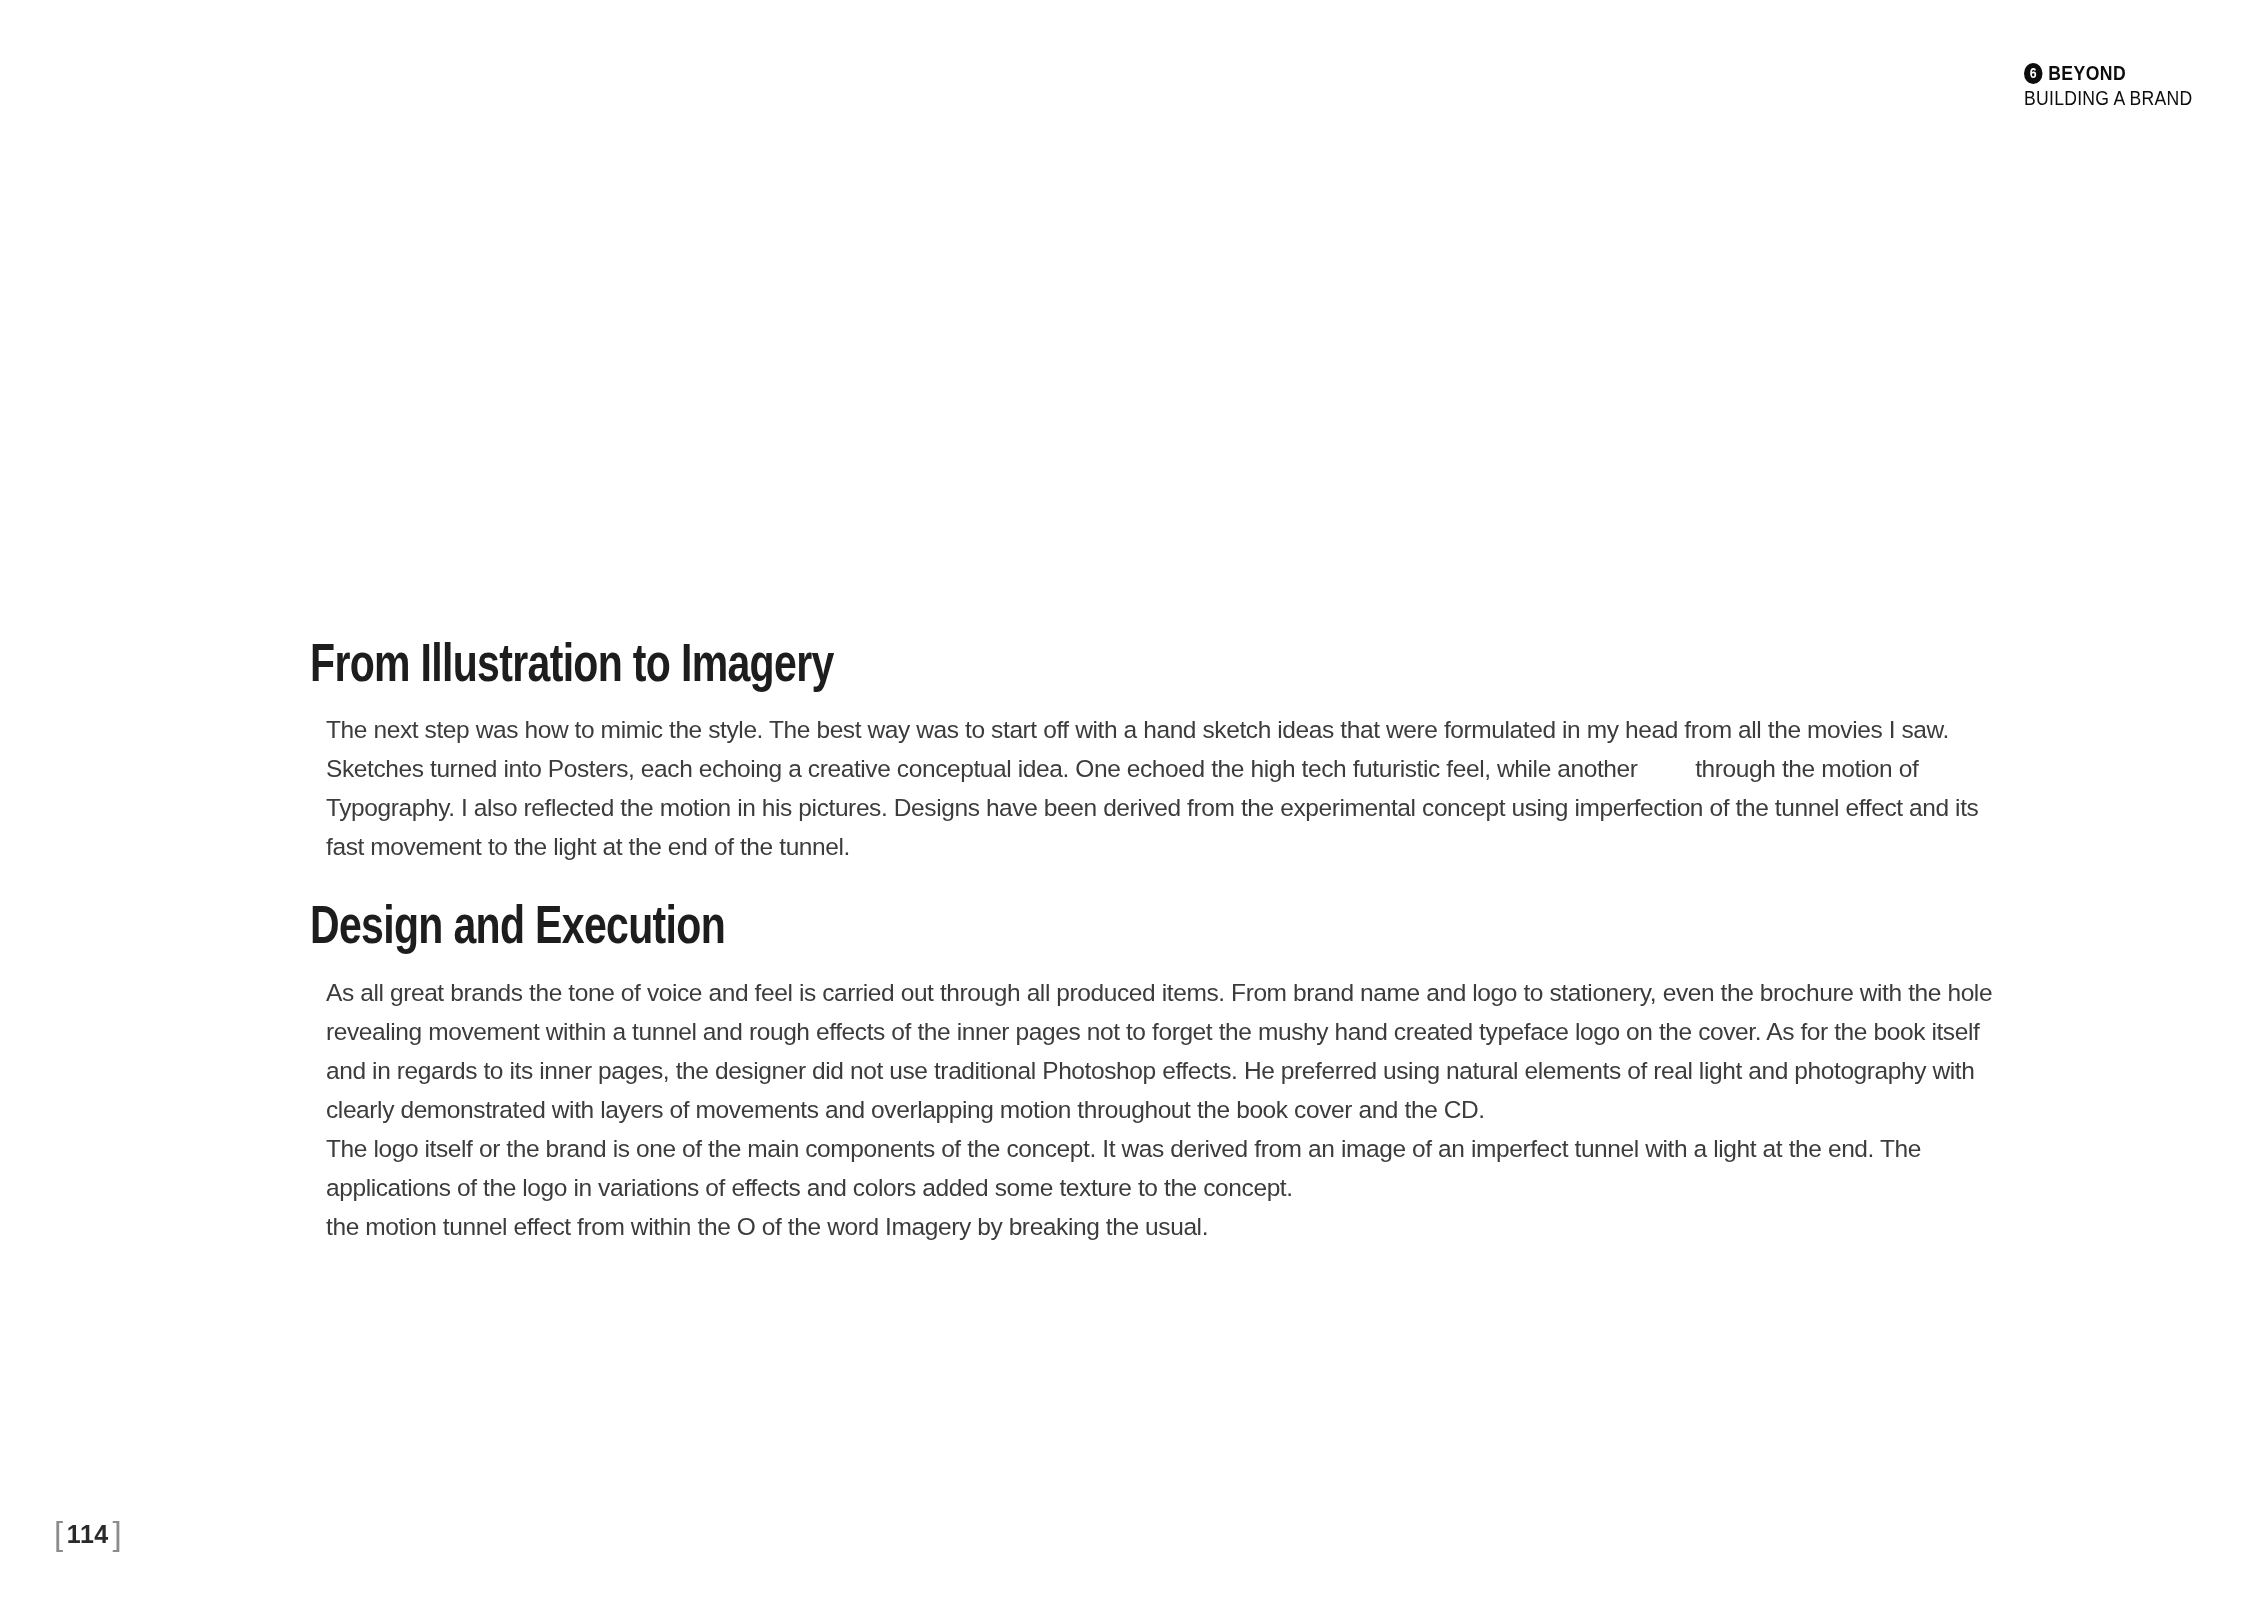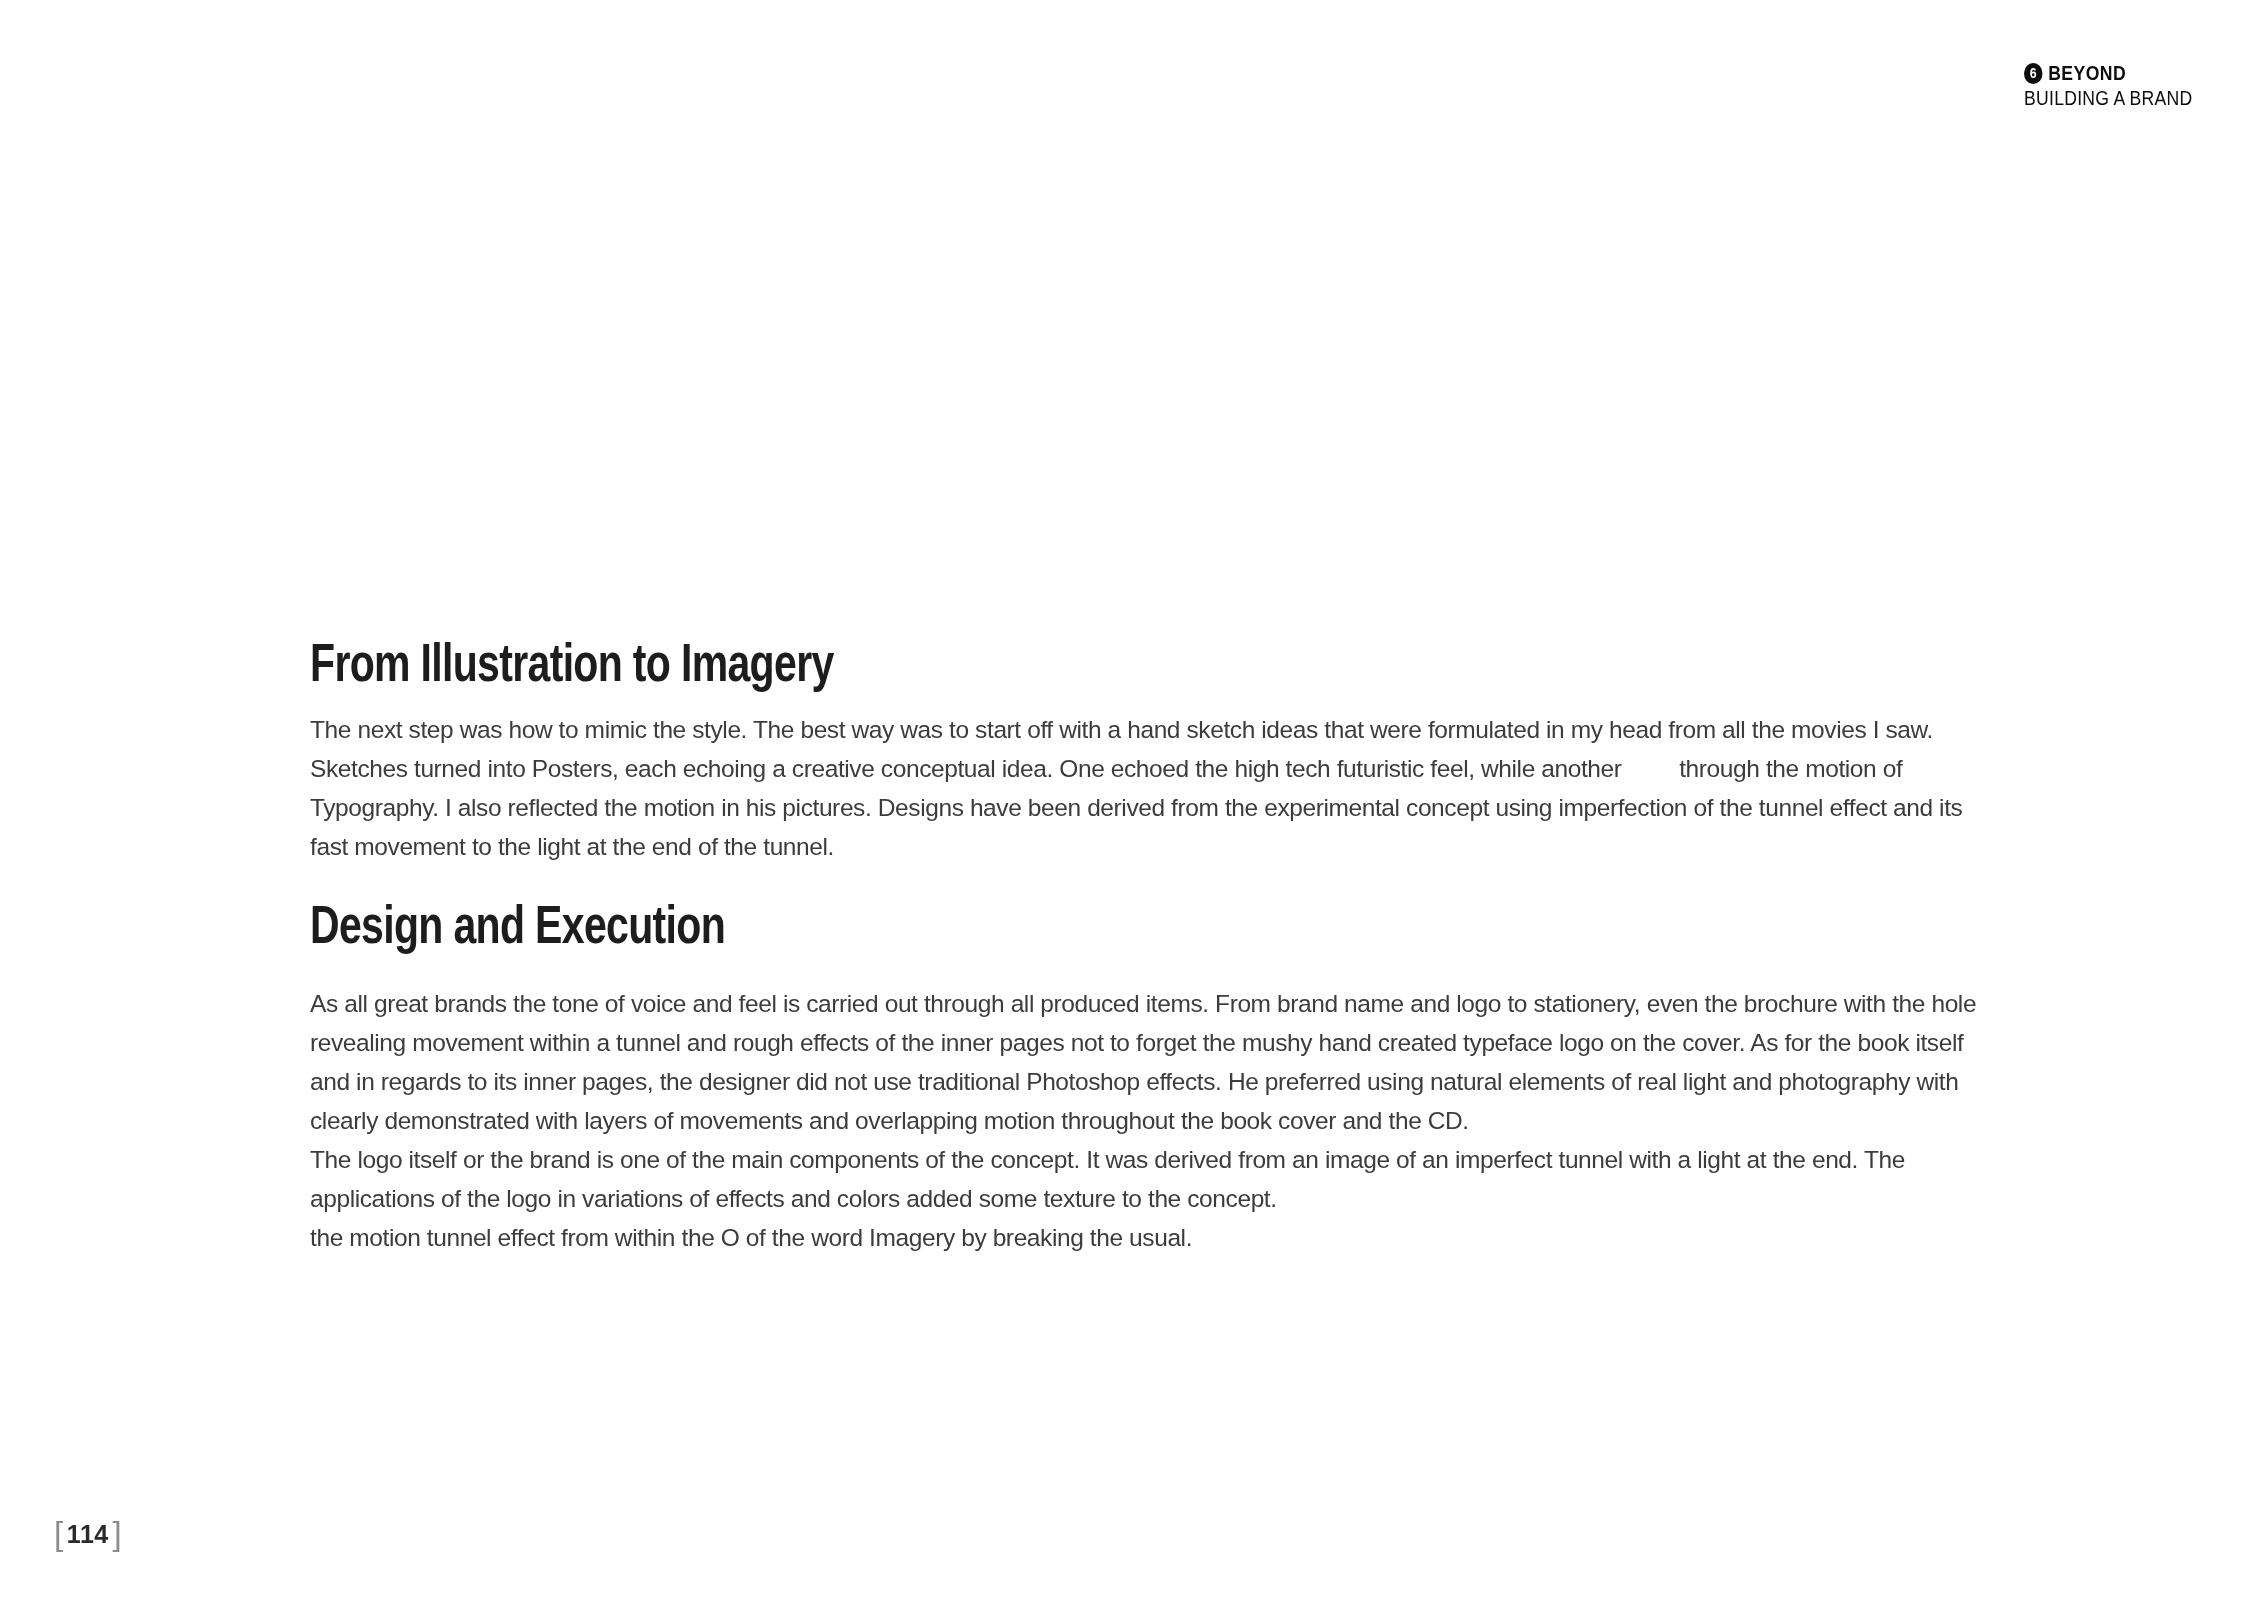--- a/index.html
+++ b/index.html
@@ -65,23 +65,23 @@
     letter-spacing: -0.9px;
     color: #1d1d1d;
     transform: scaleX(0.76);
     transform-origin: left top;
     white-space: nowrap;
     line-height: 1;
   }
   #heading-1 { top: 635px; }
   #heading-2 { top: 897px; }
 
-  .body-block { position: absolute; left: 0; }
+  .body-block { position: absolute; left: 16px; }
   #para-1 { top: 710px; }
-  #para-2 { top: 973px; margin-top: 11px; }
+  #para-2 { top: 973px; }
 
   .body-line {
     font-size: 24.5px;
     line-height: 39px;
     letter-spacing: -0.4px;
     color: #3c3c3c;
     white-space: pre;   
   }
 
   

